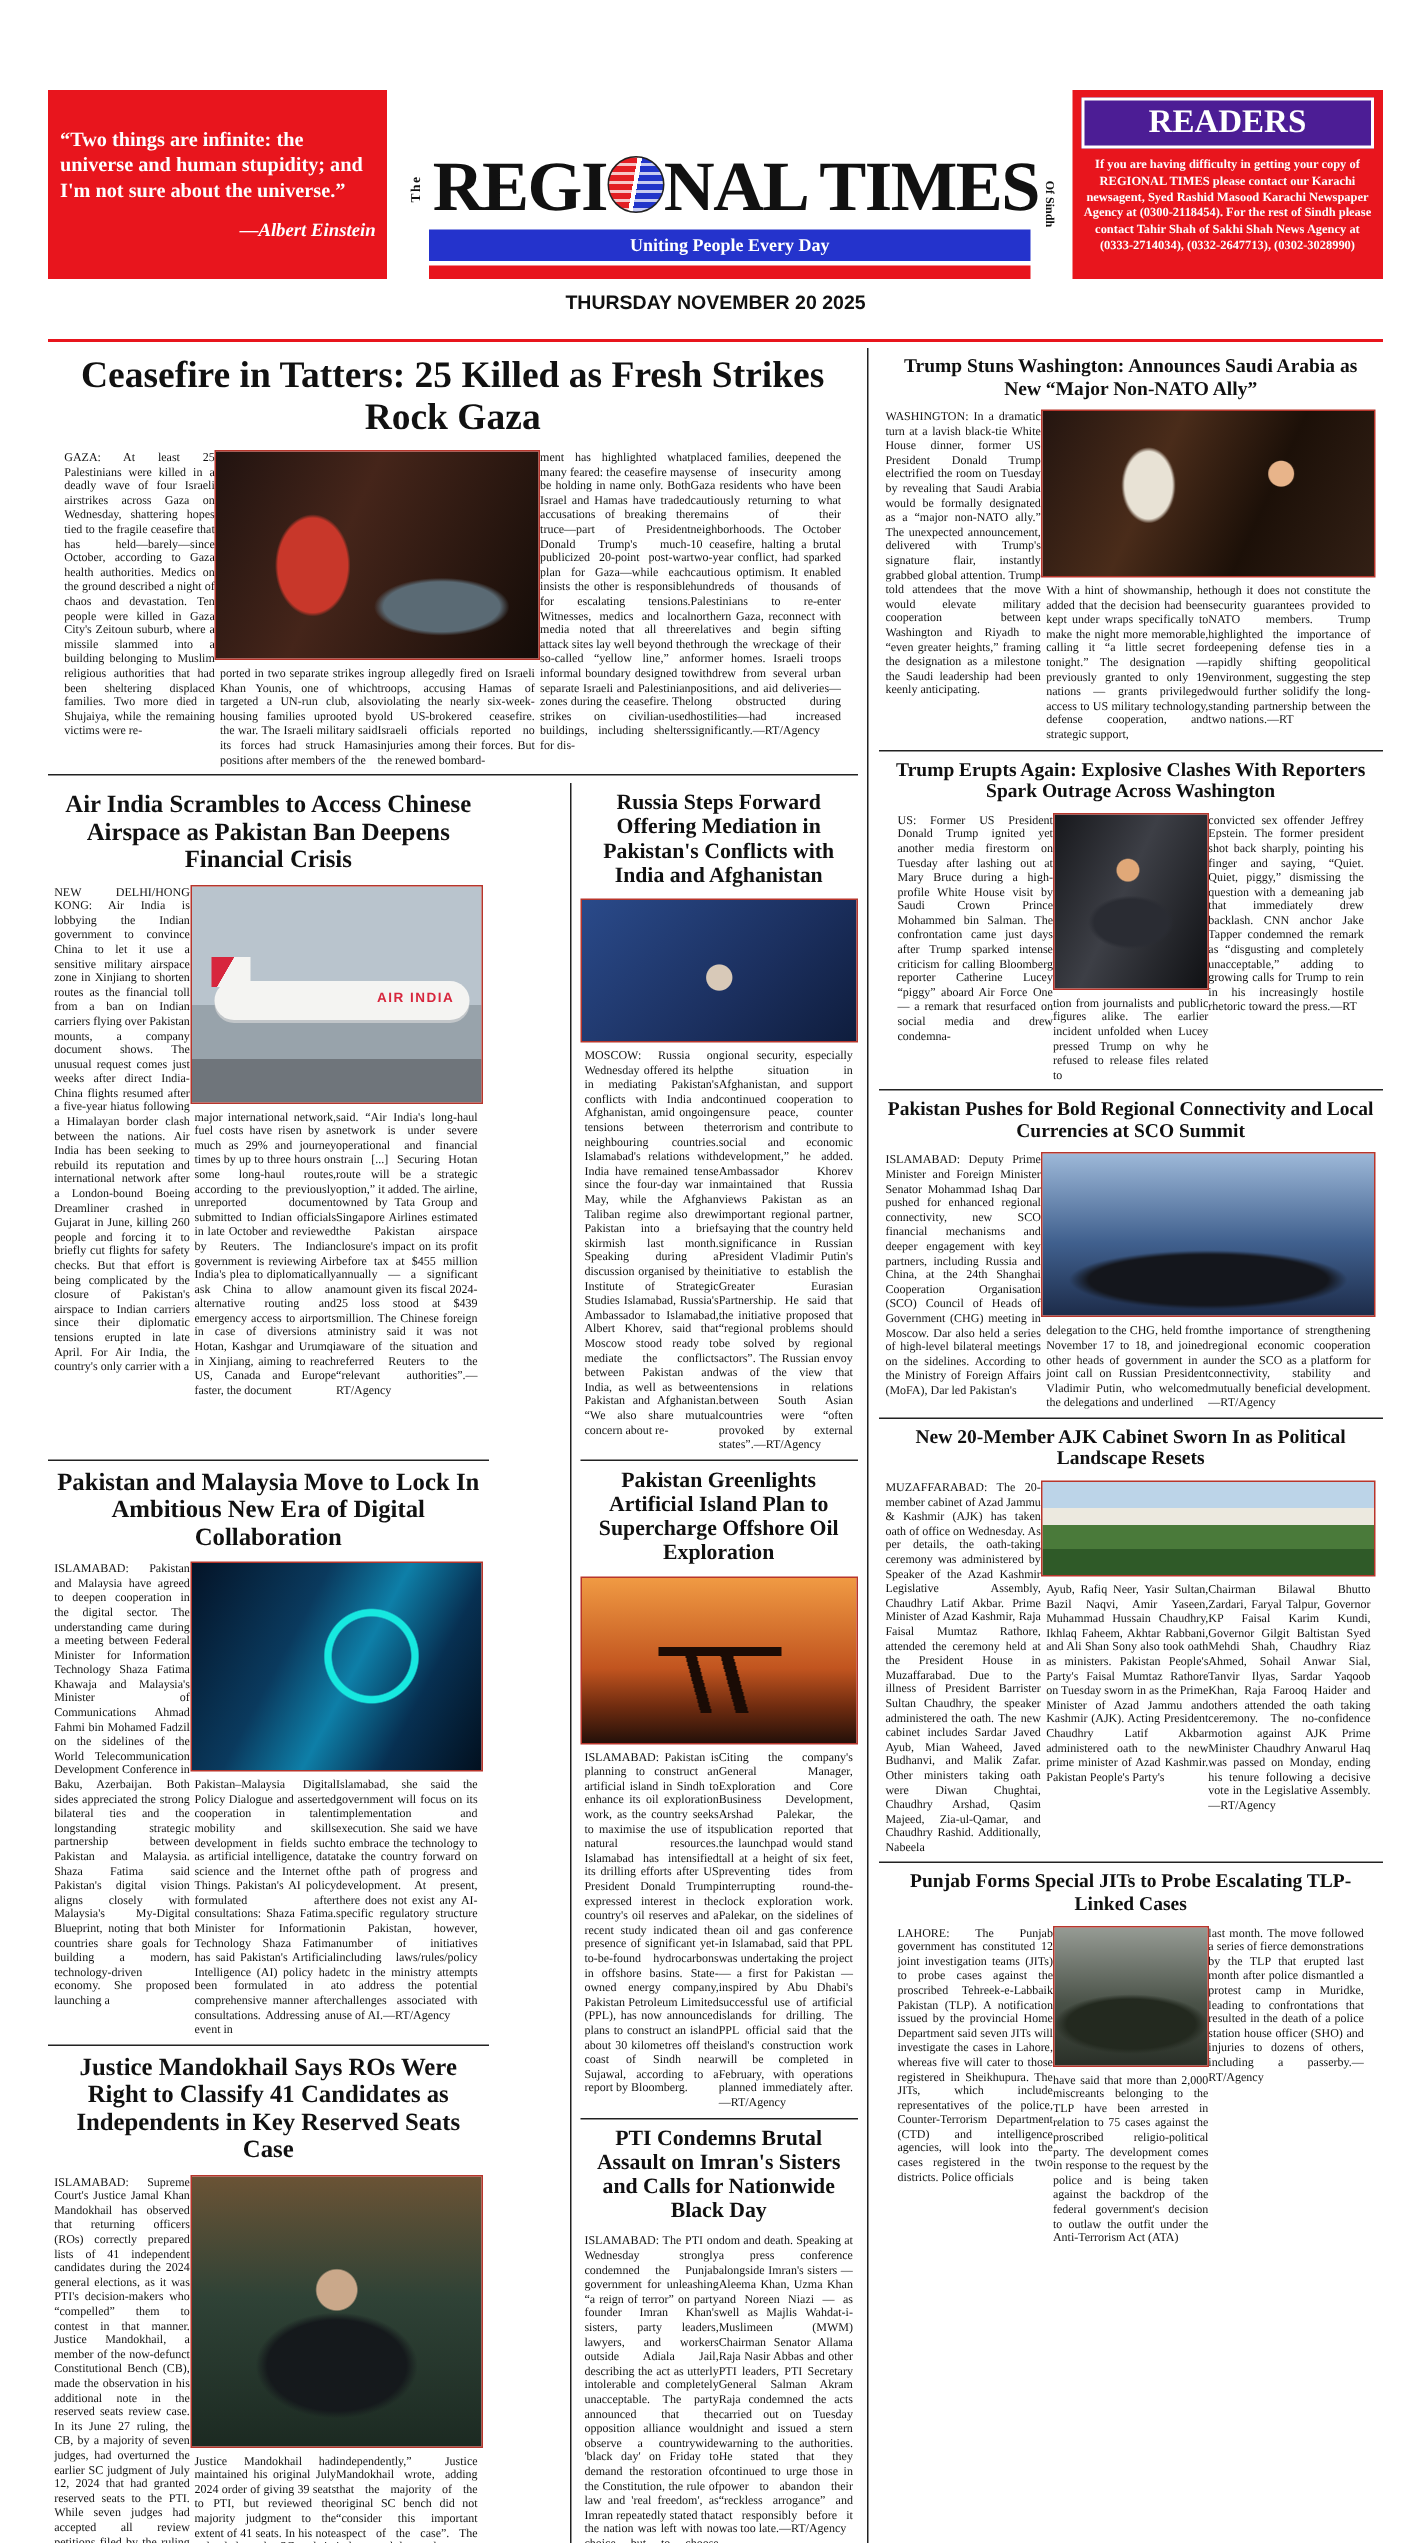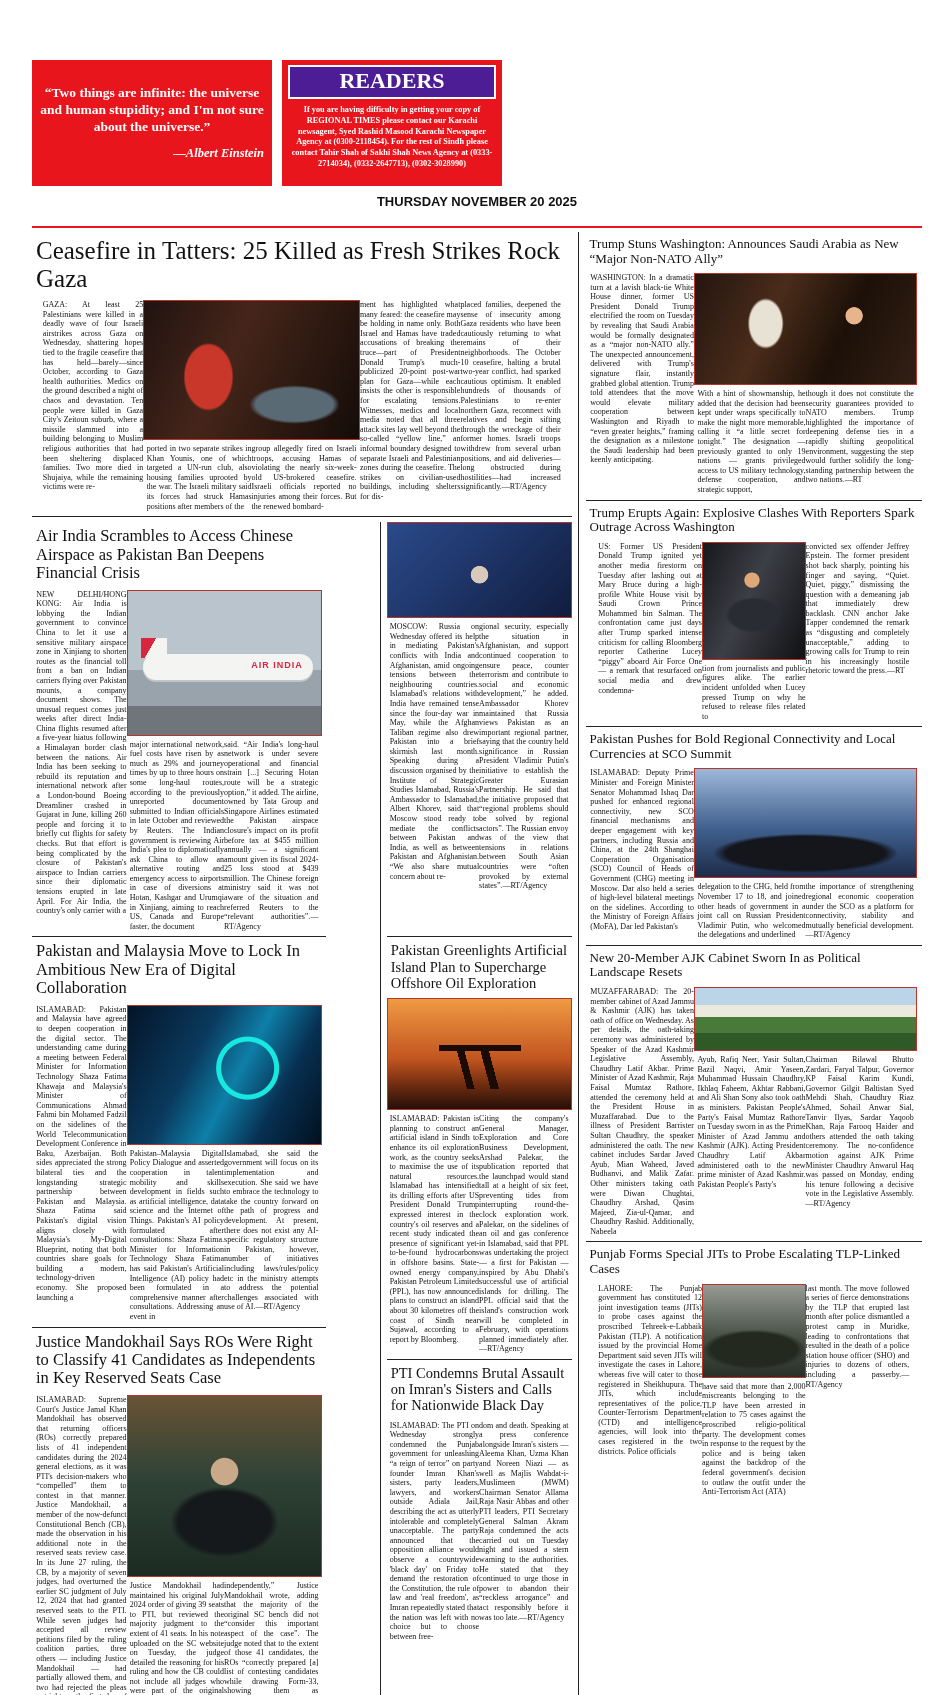--- a/index.html
+++ b/index.html
@@ -4,21 +4,21 @@
 <style>
   * { margin:0; padding:0; box-sizing:border-box; }
   body { background:#e9e9e9; font-family:"Liberation Serif", serif; }
   .page { width:950px; min-height:1695px; margin:0 auto; background:#fff; color:#111;
           padding:60px 28px 10px 32px; position:relative; }
 
   
   .topbar { display:flex; gap:10px; align-items:stretch; height:126px; }
   .quote-box { width:240px; background:#e8151d; color:#fff; padding:10px 8px;
                display:flex; flex-direction:column; justify-content:center; }
-  .quote-text { font-weight:bold; font-size:13.5px; line-height:1.25; text-align:center; }
+  .quote-text { font-weight:bold; font-size:13.5px; line-height:1.25; text-align:left; }
   .quote-author { font-weight:bold; font-style:italic; font-size:12.5px; text-align:right; margin-top:10px; }
   .masthead { flex:1; display:flex; flex-direction:column; justify-content:flex-end; align-items:center; }
   .logo-row { display:flex; align-items:center; gap:2px; margin-bottom:4px; }
   .logo-the { font-weight:bold; font-size:9px; transform:rotate(-90deg); letter-spacing:1px; }
   .logo-main { font-weight:bold; font-size:47px; letter-spacing:-1px; line-height:1;
                font-family:"Liberation Serif", serif; white-space:nowrap; }
   .globe { display:inline-block; width:38px; height:38px; border-radius:50%; vertical-align:-2px;
            background:
              repeating-linear-gradient(0deg, rgba(255,255,255,.75) 0 2px, transparent 2px 6px),
              linear-gradient(100deg, #e31e24 0 45%, #ffffff 45% 52%, #2136c9 52% 100%);
@@ -41,21 +41,21 @@
   
   .content { display:flex; }
   .left-sec { width:61.3%; padding-right:6px; }
   .right-sec { width:38.7%; border-left:1px solid #222; padding-left:7px; }
   .row { display:flex;gap:48px; }
   .sub-l { width:61%; padding-right:6px; }
   .sub-r { width:39%; border-left:1px solid #222; padding-left:6px; }
   .hr { border-top:1px solid #222; margin:5px 0; }
 
   
-  .hl { font-weight:normal; line-height:1.12; margin:5px 4px 7px; }
+  .hl { text-align:center; font-weight:bold; line-height:1.12; margin:5px 4px 7px; }
   .hl-xl { font-size:25px; }
   .hl-lg { font-size:13px; }
   .hl-md { font-size:16.5px; }
   .hl-sm { font-size:14.5px; }
   .cols { display:flex; justify-content:center; }
   .bt { font-size:8px; line-height:1.2; text-align:justify; }
   .w19 { width:18.6%; } .w40 { width:40.2%; }
   .w31 { width:30.8%; } .w66 { width:66.4%; }
   .w48 { width:48.4%; }
   .photo { border:1px solid #b8352b; margin-bottom:4px; position:relative; overflow:hidden; }
@@ -107,20 +107,29 @@
 </head>
 <body>
 
 <div class="page">
 
   <header class="topbar">
     <div class="quote-box">
       <div class="quote-text">“Two things are infinite: the universe and human stupidity; and I'm not sure about the universe.”</div>
       <div class="quote-author">—Albert Einstein</div>
     </div>
+    <div class="masthead">
+      <div class="logo-row">
+        <span class="logo-the">The</span>
+        <span class="logo-main"><span>REGI</span><span class="globe"></span><span>NAL TIMES</span></span>
+        <span class="logo-sindh">Of Sindh</span>
+      </div>
+      <div class="tagline-bar">Uniting People Every Day</div>
+      <div class="redbar"></div>
+    </div>
     <div class="readers-box">
       <div class="readers-title">READERS</div>
       <div class="readers-text">If you are having difficulty in getting your copy of REGIONAL TIMES please contact our Karachi newsagent, Syed Rashid Masood Karachi Newspaper Agency at (0300-2118454). For the rest of Sindh please contact Tahir Shah of Sakhi Shah News Agency at (0333-2714034), (0332-2647713), (0302-3028990)</div>
     </div>
   </header>
 
   <div class="dateline">THURSDAY NOVEMBER 20 2025</div>
   <div class="redrule"></div>
 
   <main class="content">
@@ -161,20 +170,21 @@
                 <div class="cols">
                   <div class="c w48 bt">major international network, fuel costs have risen by as much as 29% and journey times by up to three hours on some long-haul routes, according to the previously unreported document submitted to Indian officials in late October and reviewed by Reuters. The Indian government is reviewing Air India's plea to diplomatically ask China to allow an alternative routing and emergency access to airports in case of diversions at Hotan, Kashgar and Urumqi in Xinjiang, aiming to reach US, Canada and Europe faster, the document</div>
                   <div class="c w48 bt">said. “Air India's long-haul network is under severe operational and financial strain [...] Securing Hotan route will be a strategic option,” it added. The airline, owned by Tata Group and Singapore Airlines estimated the Pakistan airspace closure's impact on its profit before tax at $455 million annually — a significant amount given its fiscal 2024-25 loss stood at $439 million. The Chinese foreign ministry said it was not aware of the situation and referred Reuters to the “relevant authorities”.—RT/Agency</div>
                 </div>
               </div>
             </div>
           </article>
         </div>
         <div class="sub-r">
           <article>
+            <h2 class="hl hl-sm">Russia Steps Forward Offering Mediation in Pakistan's Conflicts with India and Afghanistan</h2>
             <div class="photo ph-russia"></div>
             <div class="cols">
               <div class="c w48 bt">MOSCOW: Russia on Wednesday offered its help in mediating Pakistan's conflicts with India and Afghanistan, amid ongoing tensions between the neighbouring countries. Islamabad's relations with India have remained tense since the four-day war in May, while the Afghan Taliban regime also drew Pakistan into a brief skirmish last month. Speaking during a discussion organised by the Institute of Strategic Studies Islamabad, Russia's Ambassador to Islamabad, Albert Khorev, said that Moscow stood ready to mediate the conflicts between Pakistan and India, as well as between Pakistan and Afghanistan. “We also share mutual concern about re-</div>
               <div class="c w48 bt">gional security, especially the situation in Afghanistan, and support continued cooperation to ensure peace, counter terrorism and contribute to social and economic development,” he added. Ambassador Khorev maintained that Russia views Pakistan as an important regional partner, saying that the country held significance in Russian President Vladimir Putin's initiative to establish the Greater Eurasian Partnership. He said that the initiative proposed that “regional problems should be solved by regional actors”. The Russian envoy was of the view that tensions in relations between South Asian countries were “often provoked by external states”.—RT/Agency</div>
             </div>
           </article>
         </div>
       </div>
 
       <div class="row">

